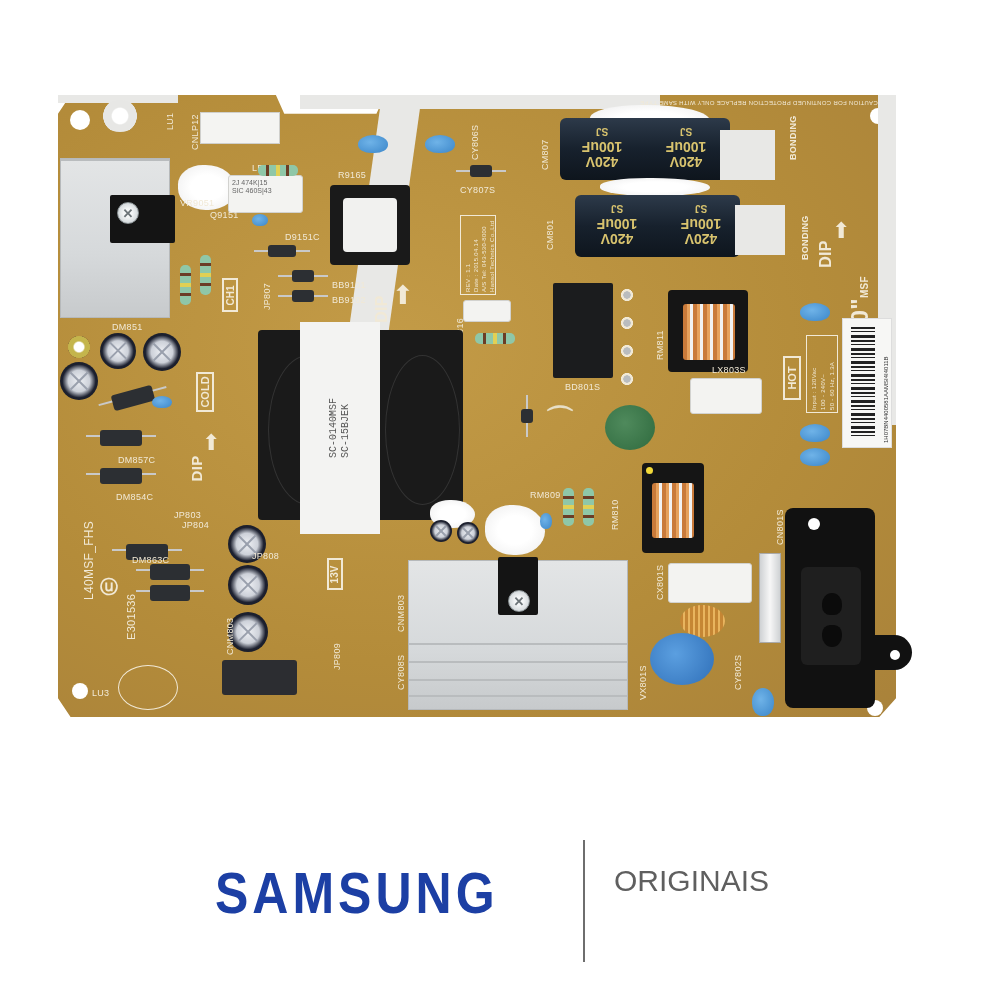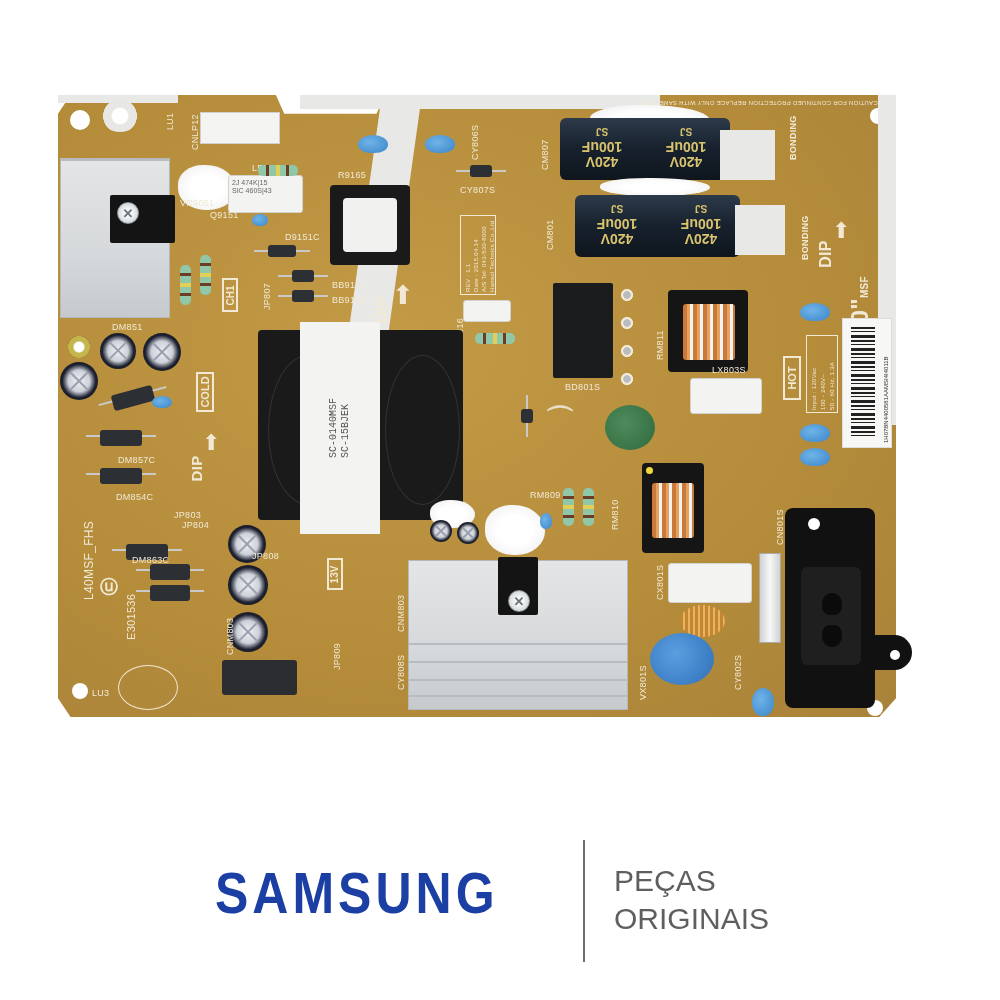--- a/index.html
+++ b/index.html
@@ -318,15 +318,14 @@
 <div class="silk v" style="left:775px;top:545px;">CN801S</div>
 
 <div class="ycap" style="left:752px;top:688px;width:22px;height:28px;"></div>
 <div class="silk v" style="left:733px;top:690px;">CY802S</div>
 
 <div class="brand">
   <div class="samsung-logo">SAMSUNG</div>
 </div>
 <div class="divider"></div>
 <div class="tagline">
-  <div>PEÇAS</div>
   <div>ORIGINAIS</div>
 </div>
 
 </body></html>

